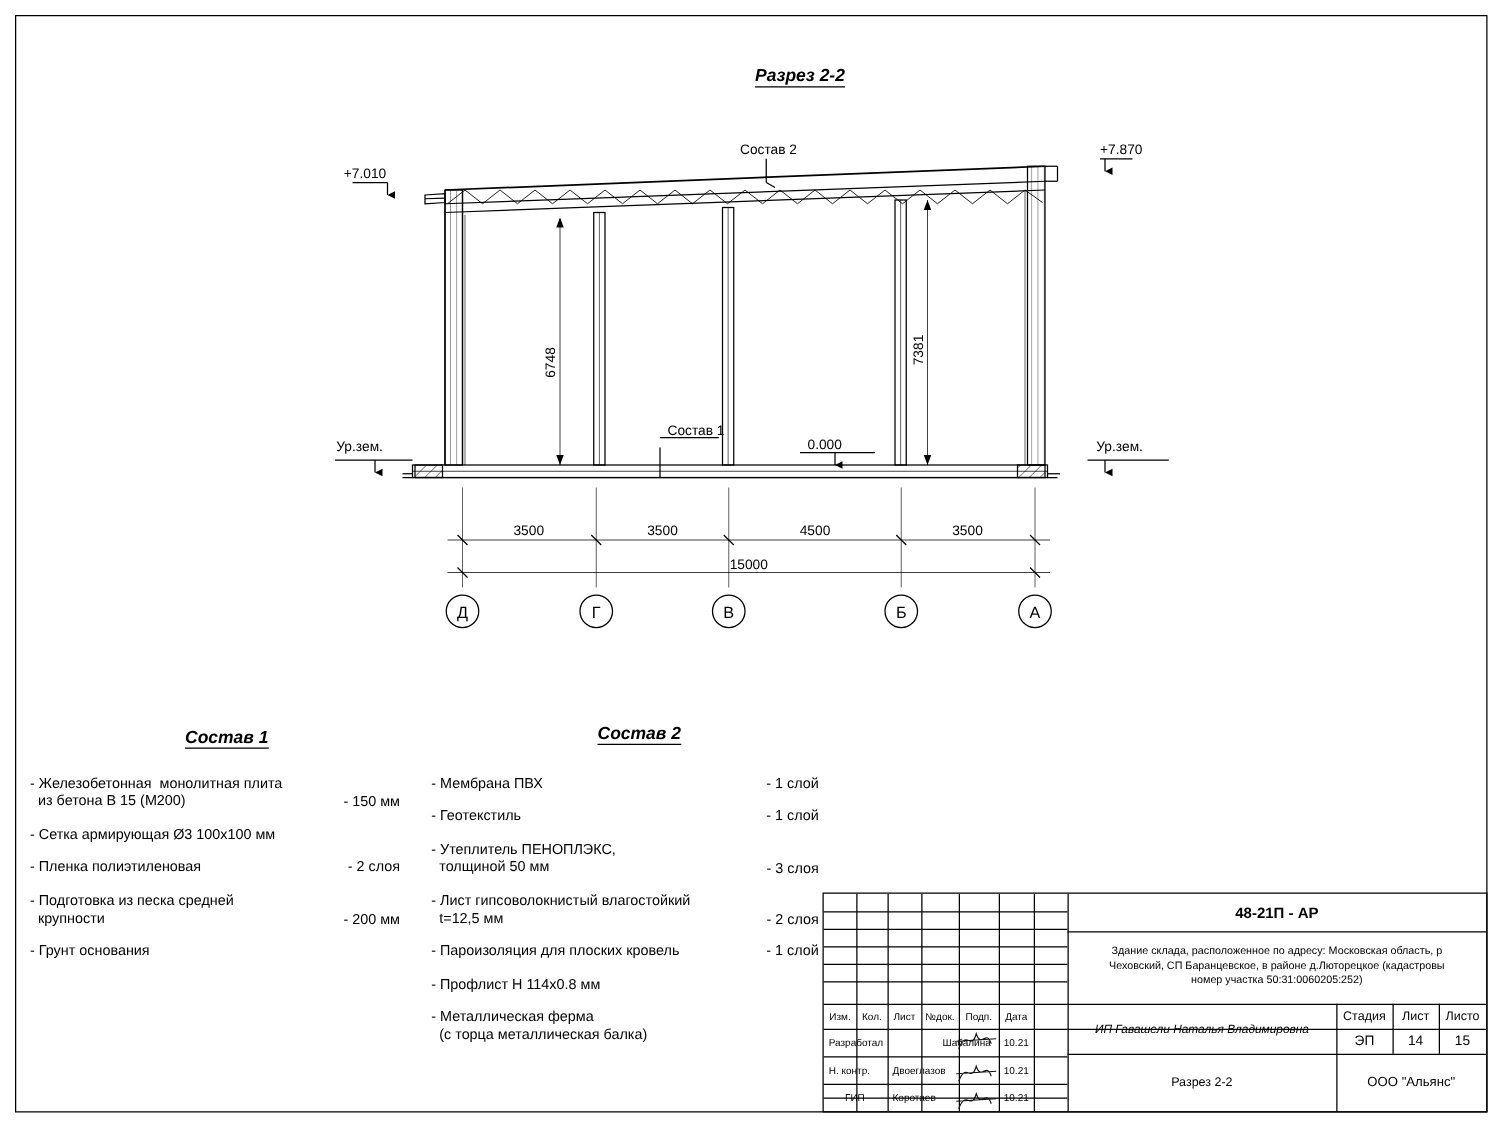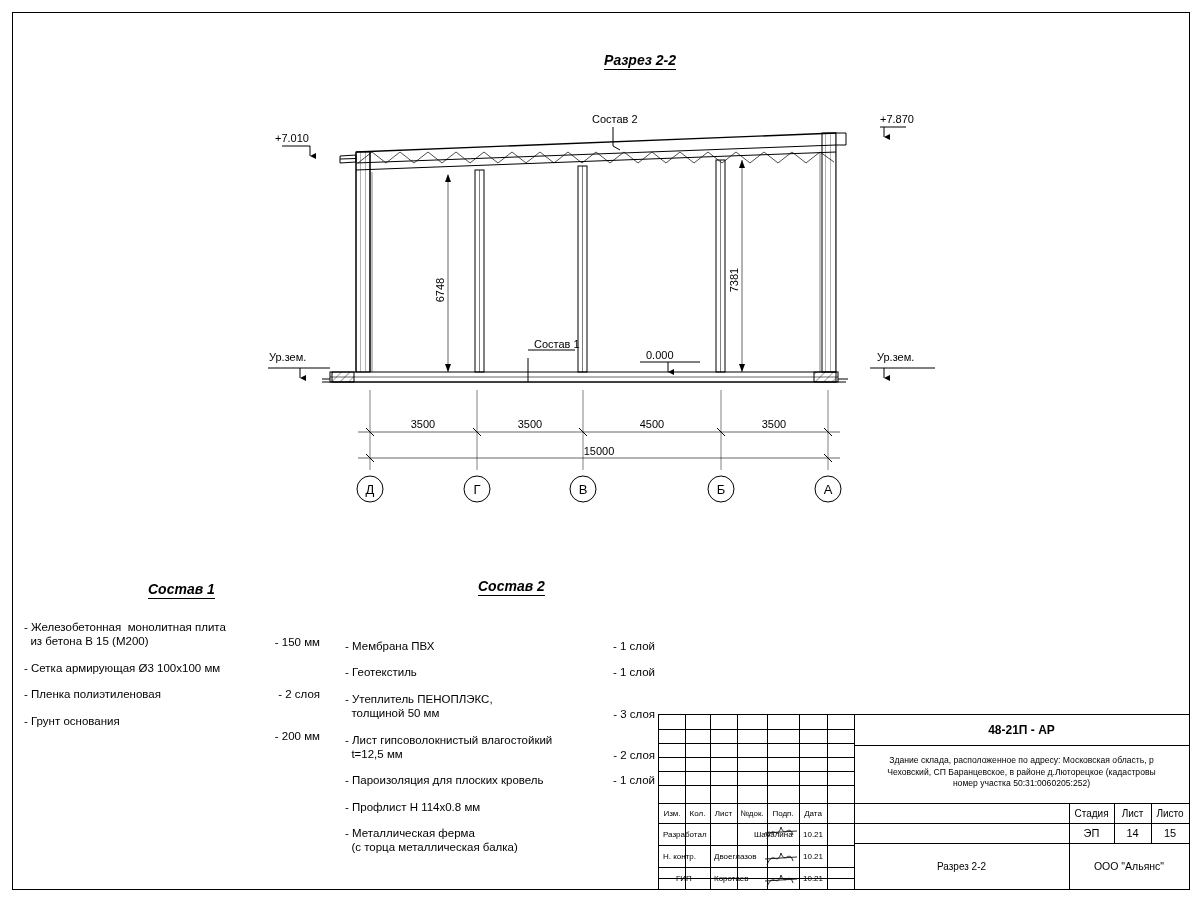--- a/index.html
+++ b/index.html
@@ -187,28 +187,29 @@
   </div>
 
   <div class="legend-title" style="left:148px;top:581px;">
     <span>Состав 1</span>
   </div>
   <div class="leg" id="leg1" style="left:24px;top:620px;width:296px;">
       <div class="row"><span class="txt" style="white-space: pre;">- Железобетонная  монолитная плита
   из бетона В 15 (М200)</span><span class="val" style="top: 15px;">- 150 мм</span></div>
       <div class="row"><span class="txt" style="white-space: pre;">- Сетка армирующая Ø3 100х100 мм</span></div>
       <div class="row"><span class="txt" style="white-space: pre;">- Пленка полиэтиленовая</span><span class="val">-  2 слоя</span></div>
-      <div class="row"><span class="val" style="top: 15px;">- 200 мм</span></div>
+      <div class="row"><span class="txt" style="white-space: pre;">- Подготовка из песка средней
+  крупности</span><span class="val" style="top: 15px;">- 200 мм</span></div>
       <div class="row"><span class="txt" style="white-space: pre;">- Грунт основания</span></div>
     </div>
 
   <div class="legend-title" style="left:478px;top:578px;">
     <span>Состав 2</span>
   </div>
-  <div class="leg" id="leg2" style="left:345px;top:620px;width:310px;margin-top:19px;">
+  <div class="leg" id="leg2" style="left:345px;top:620px;width:310px;">
       <div class="row"><span class="txt" style="white-space: pre;">- Мембрана ПВХ</span><span class="val">- 1 слой</span></div>
       <div class="row"><span class="txt" style="white-space: pre;">- Геотекстиль</span><span class="val">- 1 слой</span></div>
       <div class="row"><span class="txt" style="white-space: pre;">- Утеплитель ПЕНОПЛЭКС,
   толщиной 50 мм</span><span class="val" style="top: 15px;">- 3 слоя</span></div>
       <div class="row"><span class="txt" style="white-space: pre;">- Лист гипсоволокнистый влагостойкий
   t=12,5 мм</span><span class="val" style="top: 15px;">- 2 слоя</span></div>
       <div class="row"><span class="txt" style="white-space: pre;">- Пароизоляция для плоских кровель</span><span class="val">- 1 слой</span></div>
       <div class="row"><span class="txt" style="white-space: pre;">- Профлист Н 114х0.8 мм</span></div>
       <div class="row"><span class="txt" style="white-space: pre;">- Металлическая ферма
   (с торца металлическая балка)</span></div>
@@ -231,20 +232,21 @@
     <div class="ln" style="left:455px;top:88px;width:1px;height:40px;"></div>
     <div class="ln" style="left:492px;top:88px;width:1px;height:40px;"></div>
     <div class="ln" style="left:410px;top:128px;width:120px;height:1px;"></div>
     <div class="cell" style="left:410px;top:88px;width:45px;height:20px;font-size:10px;">Стадия</div>
     <div class="cell" style="left:455px;top:88px;width:37px;height:20px;font-size:10px;">Лист</div>
     <div class="cell" style="left:492px;top:88px;width:38px;height:20px;font-size:10px;">Листо</div>
     <div class="cell" style="left:410px;top:108px;width:45px;height:20px;font-size:11px;">ЭП</div>
     <div class="cell" style="left:455px;top:108px;width:37px;height:20px;font-size:11px;">14</div>
     <div class="cell" style="left:492px;top:108px;width:38px;height:20px;font-size:11px;">15</div>
 
+    <div class="cell" style="left:195px;top:88px;width:215px;height:40px;font-size:9.5px;font-style:italic;">ИП Гавашели Наталья Владимировна</div>
     <div class="ln" style="left:195px;top:128px;width:215px;height:1px;"></div>
 
     <div class="cell" style="left:195px;top:128px;width:215px;height:46px;font-size:10px;">Разрез 2-2</div>
 
     <div class="cell" style="left:410px;top:128px;width:120px;height:46px;font-size:10.5px;">ООО "Альянс"</div>
 
     <div class="ln" style="left:0;top:88px;width:195px;height:1px;"></div>
     <div class="ln" style="left:0;top:108px;width:195px;height:1px;"></div>
     <div class="ln" style="left:0;top:130px;width:195px;height:1px;"></div>
     <div class="ln" style="left:0;top:152px;width:195px;height:1px;"></div>

